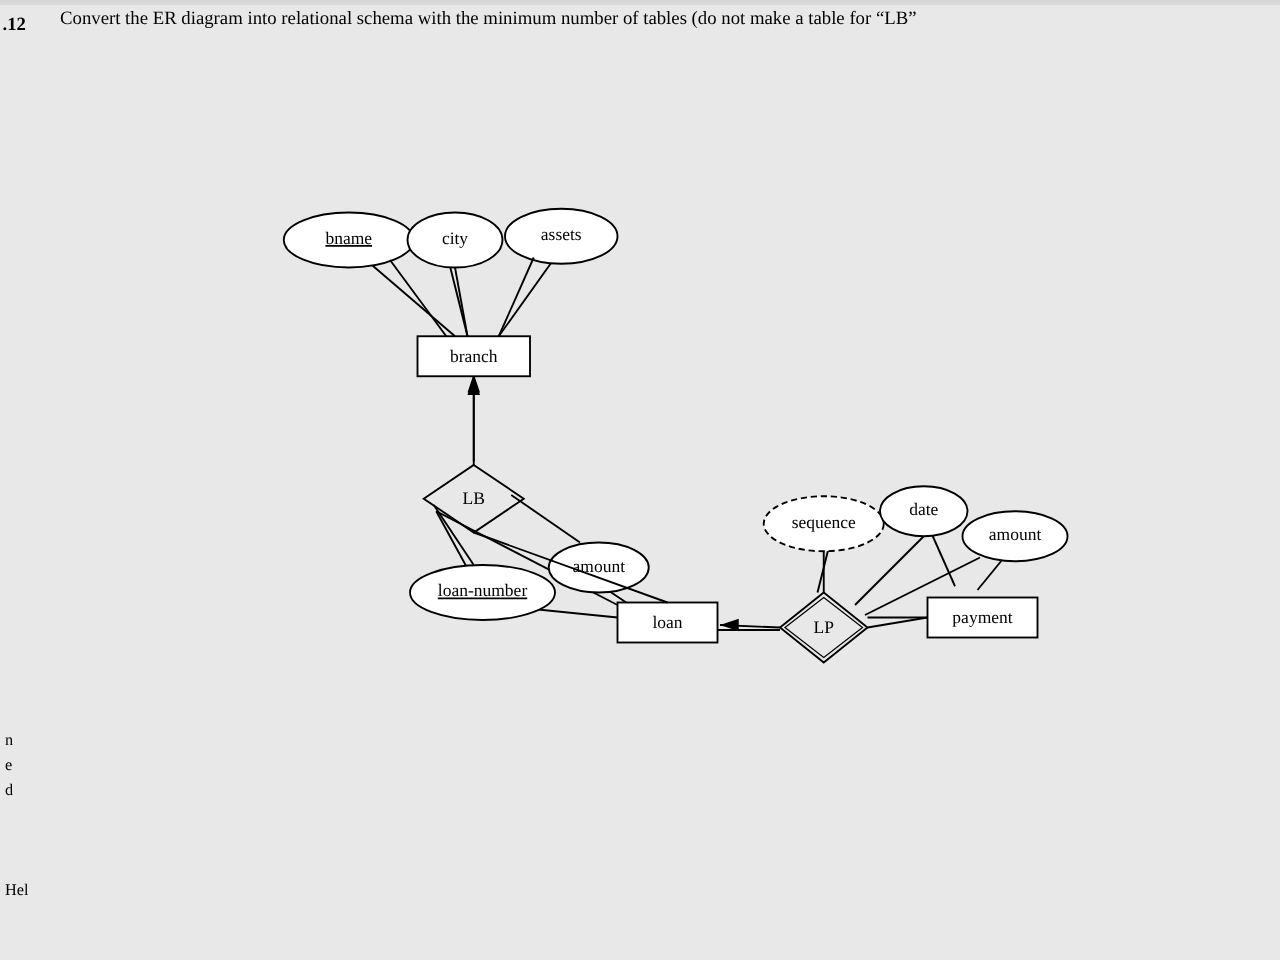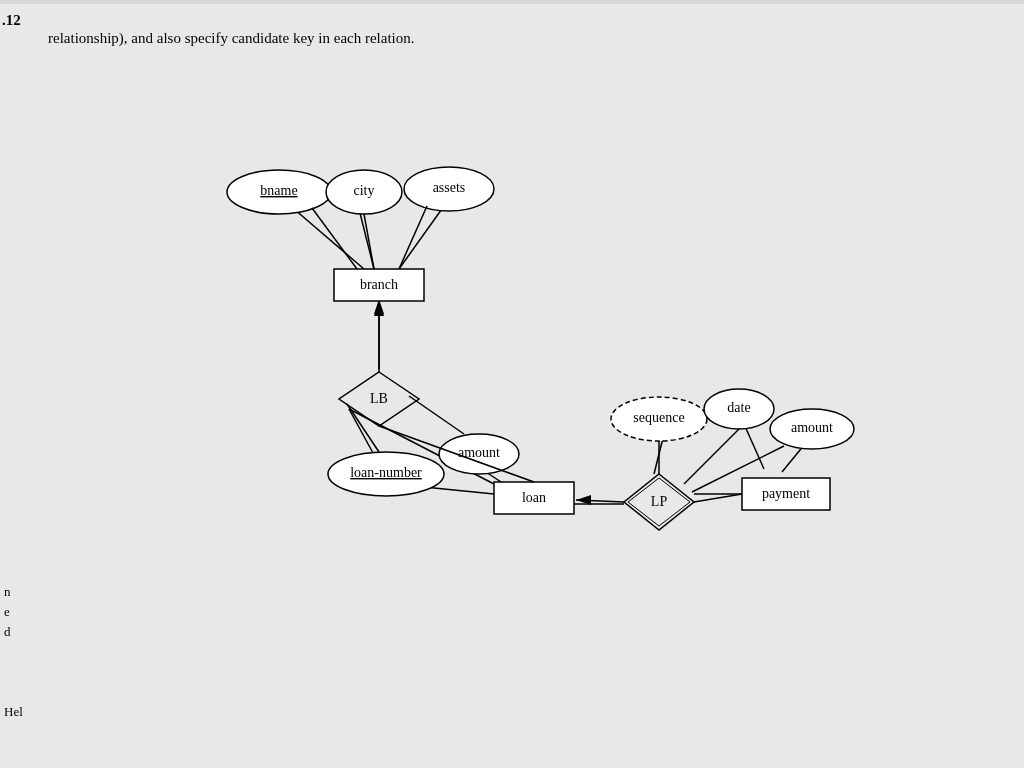--- a/index.html
+++ b/index.html
@@ -91,22 +91,21 @@
     }
   </style>
 </head>
 <body>
 
 <div class="page">
 
   <span class="question-number">.12</span>
 
   <div class="question-text">
-    <br>
-    <span>relationship), and also specify candidate key in each relation.</span>
+    <span>Convert the ER diagram into relational schema with the minimum number of tables (do not make a table for “LB”</span><br>
   </div>
 
   <span class="margin-text" style="top:580px;">n</span>
   <span class="margin-text" style="top:600px;">e</span>
   <span class="margin-text" style="top:620px;">d</span>
   <span class="margin-text" style="top:700px;">Hel</span>
 
   <div class="diagram-container">
     <svg viewBox="0 0 700 520">
 

